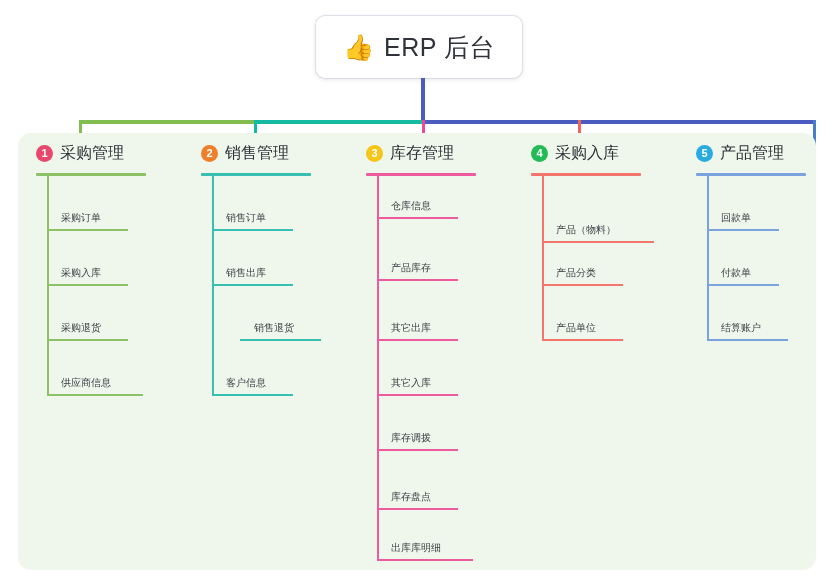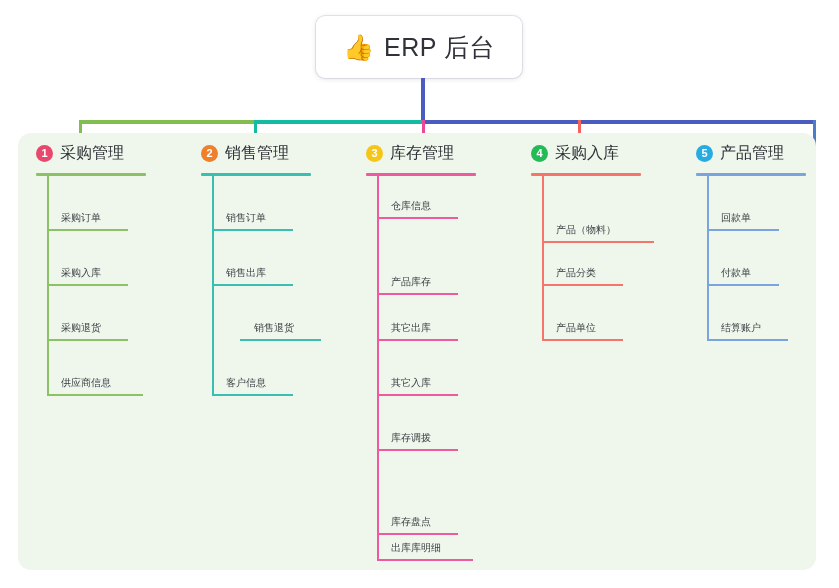--- a/index.html
+++ b/index.html
@@ -136,37 +136,37 @@
           <div class="col-head">
             <span class="badge" style="background: rgb(245, 197, 24);">3</span>
             <span class="col-title">库存管理</span>
           </div>
           <div class="head-rule" style="width: 110px; background: rgb(238, 90, 158);"></div>
           <div class="spine" style="background: rgb(238, 90, 158); height: 385px;"></div>
           <div class="leaf" style="top: 43px; height: 43px; width: 81px; text-decoration: underline;">
             <span class="leaf-label">仓库信息</span>
             <div class="leaf-rule" style="width: 81px; background: rgb(238, 90, 158);"></div>
           </div>
-          <div class="leaf" style="top: 102px; height: 60px; width: 81px;">
+          <div class="leaf" style="top: 88px; height: 60px; width: 81px;">
             <span class="leaf-label">产品库存</span>
             <div class="leaf-rule" style="width: 81px; background: rgb(238, 90, 158);"></div>
           </div>
           <div class="leaf" style="top: 153px; height: 55px; width: 81px;">
             <span class="leaf-label">其它出库</span>
             <div class="leaf-rule" style="width: 81px; background: rgb(238, 90, 158);"></div>
           </div>
           <div class="leaf" style="top: 208px; height: 55px; width: 81px;">
             <span class="leaf-label">其它入库</span>
             <div class="leaf-rule" style="width: 81px; background: rgb(238, 90, 158);"></div>
           </div>
           <div class="leaf" style="top: 263px; height: 55px; width: 81px;">
             <span class="leaf-label">库存调拨</span>
             <div class="leaf-rule" style="width: 81px; background: rgb(238, 90, 158);"></div>
           </div>
-          <div class="leaf" style="top: 334px; height: 68px; width: 81px; text-decoration: underline;">
+          <div class="leaf" style="top: 318px; height: 59px; width: 81px; text-decoration: underline;">
             <span class="leaf-label">库存盘点</span>
             <div class="leaf-rule" style="width: 81px; background: rgb(238, 90, 158);"></div>
           </div>
           <div class="leaf" style="top: 373px; height: 55px; width: 96px;">
             <span class="leaf-label">出库库明细</span>
             <div class="leaf-rule" style="width: 96px; background: rgb(238, 90, 158);"></div>
           </div>
         </div>
         <div class="col" style="left: 513px;">
           <div class="col-head">

